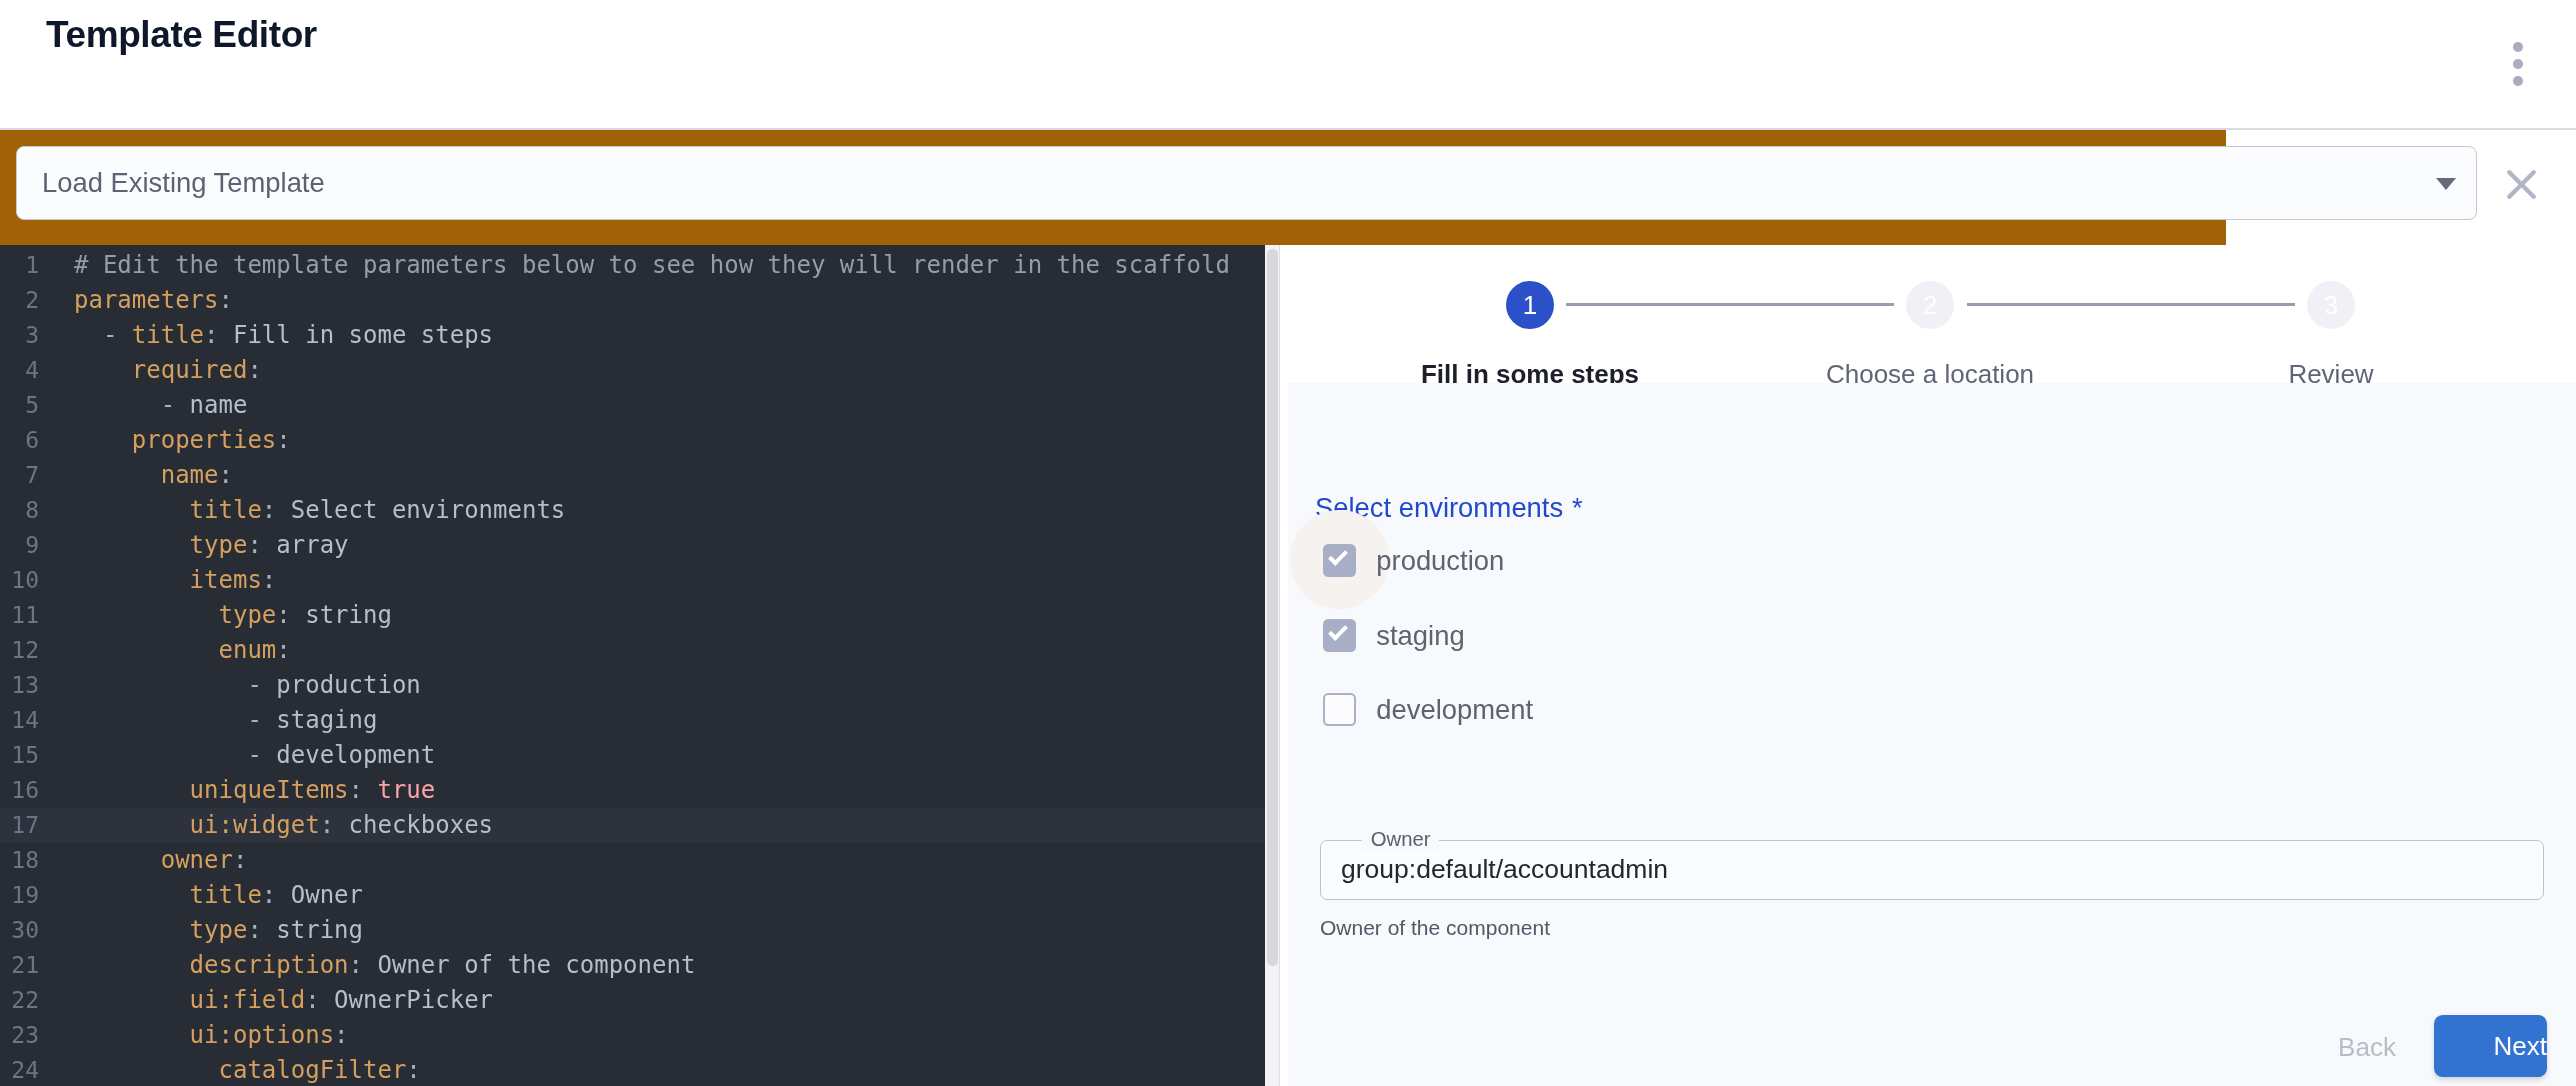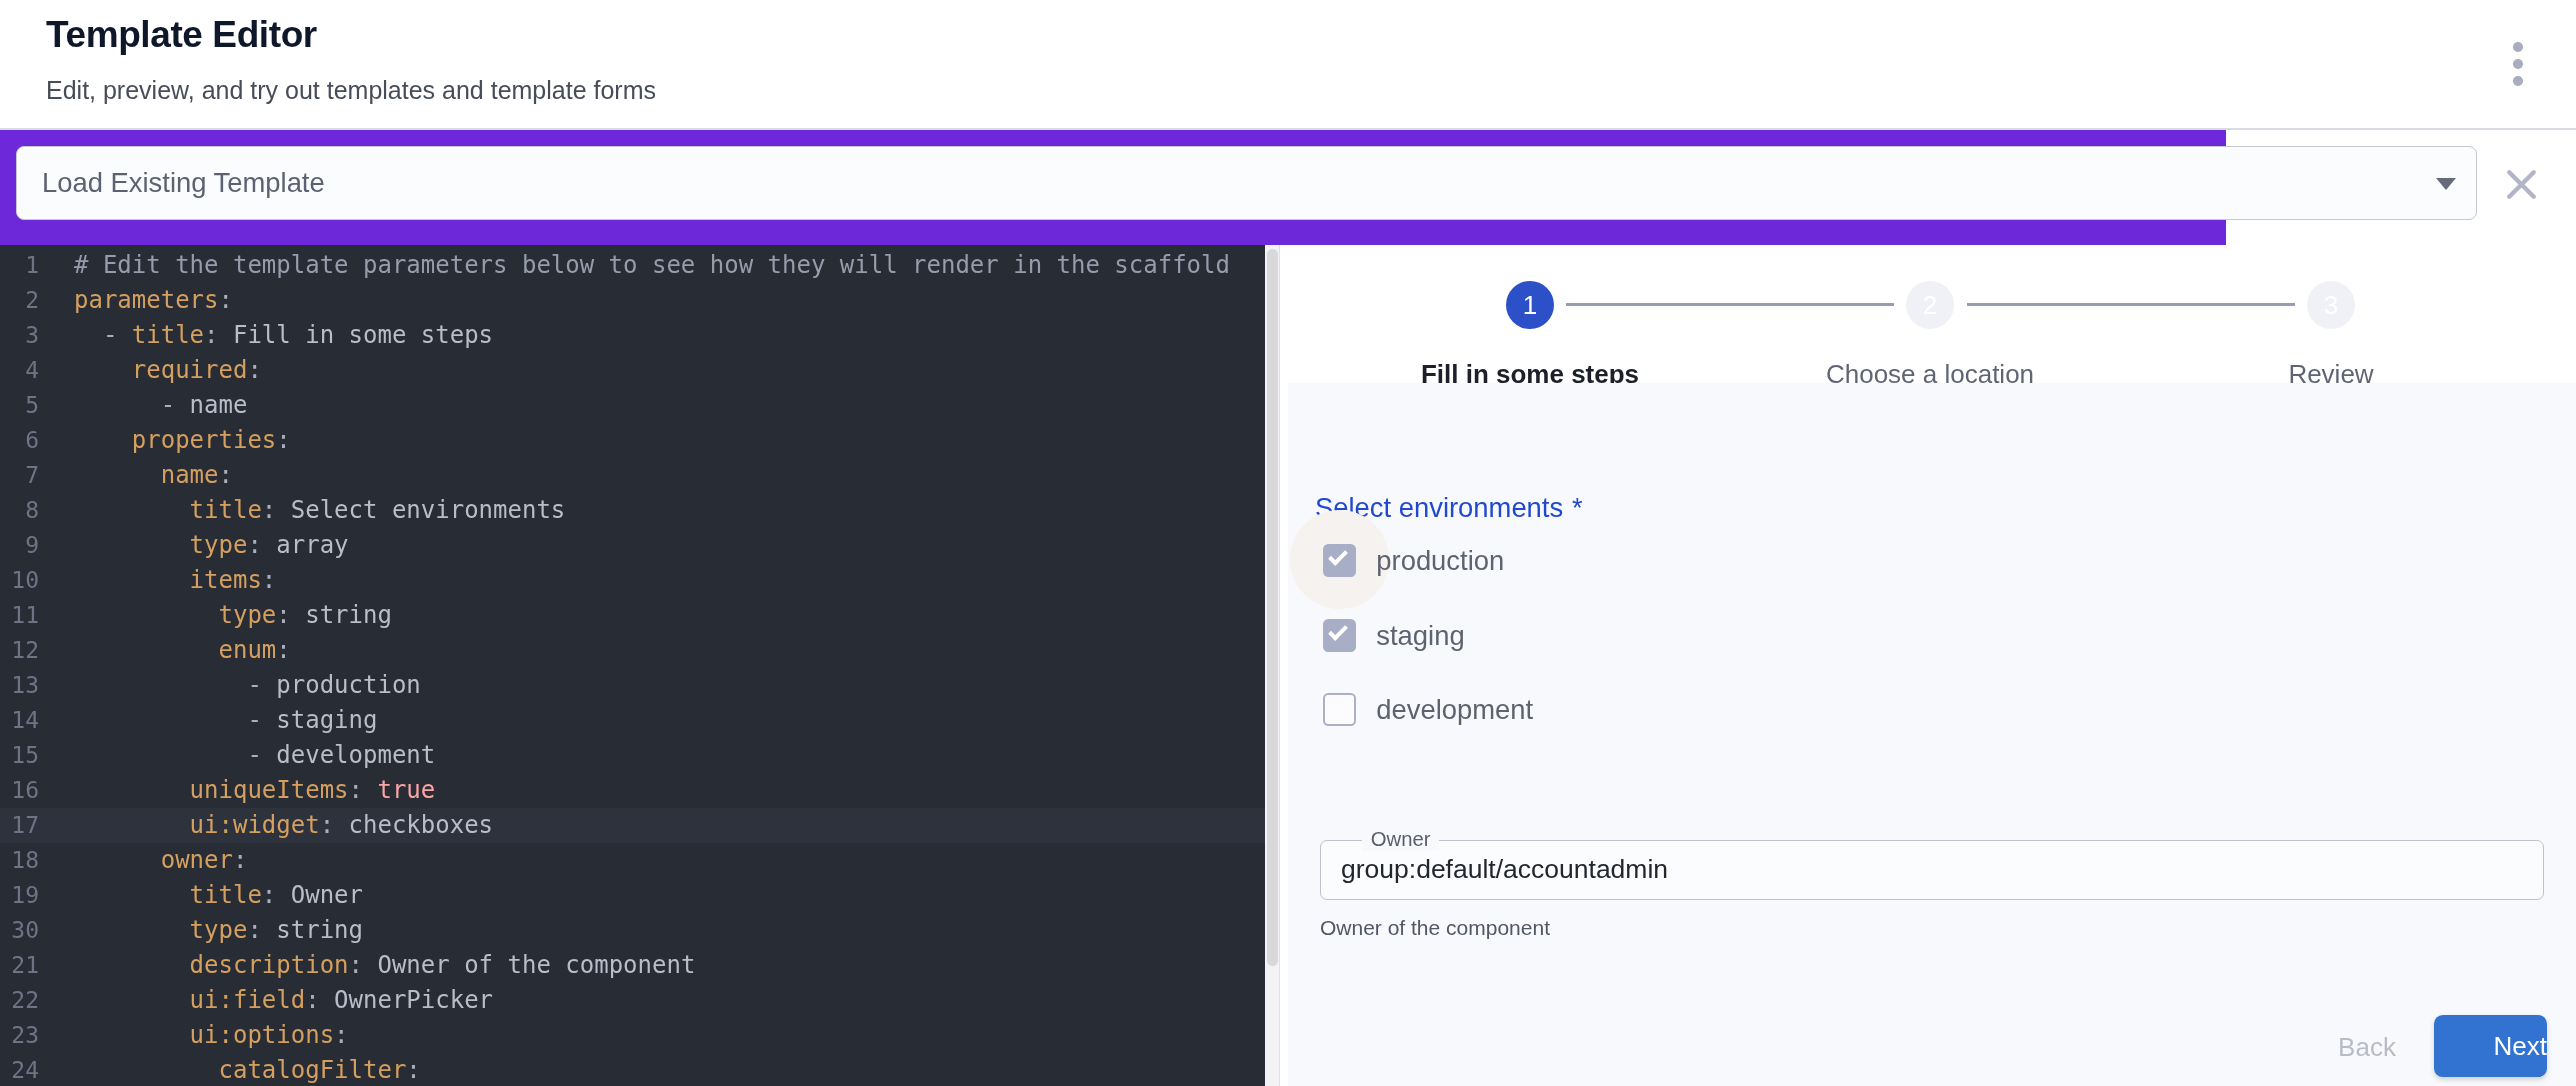--- a/index.html
+++ b/index.html
@@ -11,21 +11,21 @@
   #page-title { position:absolute; left:46px; top:14px; font-size:37px; font-weight:700;
                 color:#0f172a; letter-spacing:-0.4px; }
   #page-subtitle { position:absolute; left:46px; top:76px; font-size:25px; color:#474c59; }
   #kebab-btn { position:absolute; left:2493px; top:35px; width:50px; height:58px;
                background:none; border:none; cursor:pointer; }
   #kebab-btn .dot { position:absolute; left:20.3px; width:9.7px; height:9.7px; border-radius:50%;
                     background:#a9adbf; }
   #header-divider { position:absolute; left:0; top:128px; width:2576px; height:1.8px; background:#d9dbe3; }
 
   
-  #toolbar { position:absolute; left:0; top:130px; width:2226px; height:115px; background:#6d28d9; }
+  #toolbar { position:absolute; left:0; top:130px; width:2226px; height:115px; background:#a16207; }
   #load-combobox { position:absolute; left:16px; top:16px; width:2461px; height:74px;
                    border:1.8px solid #c6c8d0; border-radius:8px; background:#fbfcfe; cursor:pointer; }
   #load-placeholder { position:absolute; left:25px; top:0; height:71px; line-height:71px;
                       font-size:27.4px; color:#5d6273; }
   #caret-icon { position:absolute; left:2419px; top:31px; width:0; height:0;
                 border-left:10.6px solid transparent; border-right:10.6px solid transparent;
                 border-top:12.4px solid #666b7a; }
   #combo-close-btn { position:absolute; left:2502px; top:35px; width:39px; height:39px;
                      background:none; border:none; cursor:pointer; }
   #combo-close-btn svg { position:absolute; left:1.8px; top:1.8px; }
@@ -95,21 +95,20 @@
   #next-btn { position:absolute; left:2434px; top:1015px; width:113px; height:62px;
               border:none; border-radius:8.8px; background:#3273d1; color:#ffffff;
               font-size:26px; font-family:"Liberation Sans", sans-serif; cursor:pointer;
               box-shadow:0 2.7px 5.3px rgba(0,0,0,0.15); }
 </style>
 </head>
 <body>
 
 <div id="header">
   <div id="page-title">Template Editor</div>
-  <div id="page-subtitle">Edit, preview, and try out templates and template forms</div>
   <button id="kebab-btn">
     <span class="dot" style="top:7px"></span>
     <span class="dot" style="top:24px"></span>
     <span class="dot" style="top:41px"></span>
   </button>
 </div>
 <div id="header-divider"></div>
 
 <div id="toolbar">
   <div id="load-combobox">

